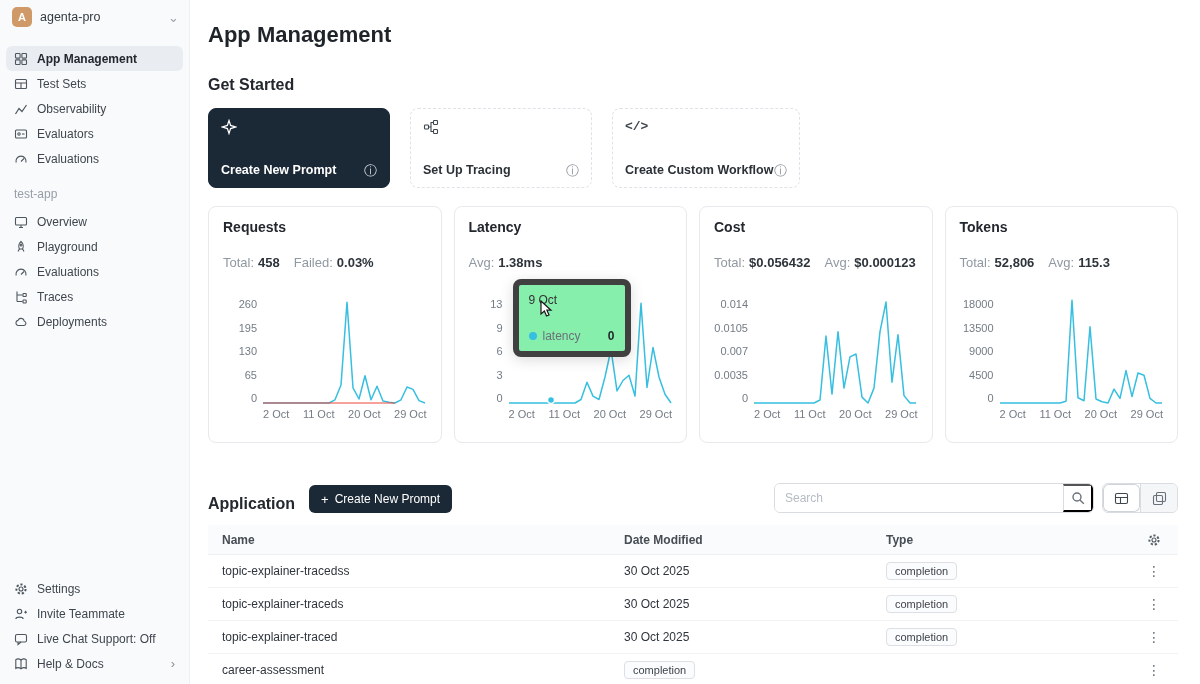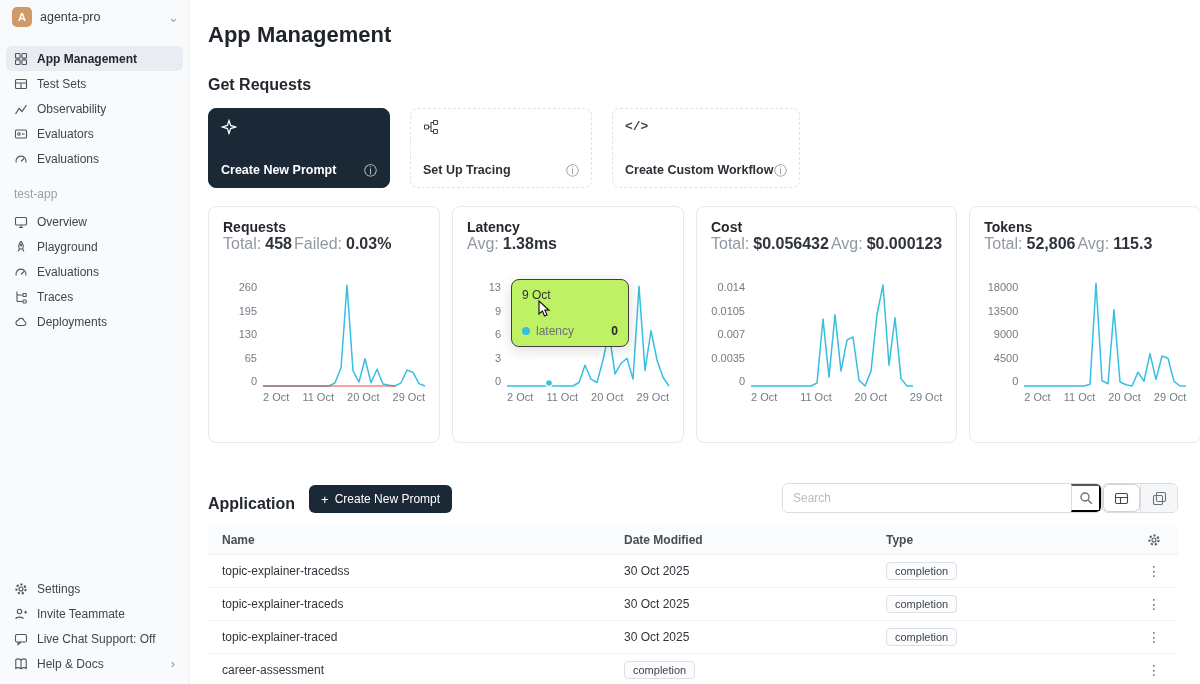--- a/index.html
+++ b/index.html
@@ -36,40 +36,40 @@
 .gs-bottom{display:flex;align-items:center;justify-content:space-between}
 .gs-label{font-size:12.5px;font-weight:600;color:#2b3137}
 .gs-card.dark .gs-label{color:#fff}
 .gs-info{color:#8d949d;font-size:13px;line-height:1}
 .gs-card.dark .gs-info{color:#cfd6dd}
 .gs-code{font-family:"Liberation Mono","DejaVu Sans Mono",monospace;font-size:13px;color:#3f464e;font-weight:700}
 
 .metrics-row{display:flex;gap:12px;margin-top:18px}
 .metric-card{flex:1;border:1px solid #e7e9ec;border-radius:8px;padding:12px 14px;height:237px;position:relative;background:#fff}
 .metric-title{font-size:14px;font-weight:600;color:#23282e}
-.metric-stats{display:flex;gap:2px;margin-top:0;font-size:16px}
+.metric-stats{display:flex;gap:14px;margin-top:20px;font-size:13px}
 .stat-label{color:#9098a1}
 .stat-value{color:#2e343b;font-weight:600;margin-left:4px}
 .chart-area{display:flex;margin-top:28px;gap:6px}
 .yticks{display:flex;flex-direction:column;justify-content:space-between;align-items:flex-end;width:34px;height:106px;font-size:11px;color:#737b84}
 .chartsvg{width:162px;height:106px;overflow:visible}
 .xticks{display:flex;justify-content:space-between;margin-left:40px;font-size:11px;color:#737b84;margin-top:4px}
 
-.chart-tooltip{position:absolute;left:58px;top:72px;width:118px;background:#bef264;border-radius:8px;box-shadow:0 3px 14px rgba(0,0,0,.14);border:1px solid #404040;padding:8px 10px;z-index:3}
+.chart-tooltip{position:absolute;left:58px;top:72px;width:118px;background:#86efac;border-radius:8px;box-shadow:0 3px 14px rgba(0,0,0,.14);border:6px solid #404040;padding:8px 10px;z-index:3}
 .tt-date{font-size:12px;color:#333}
 .tt-row{display:flex;align-items:center;gap:6px;margin-top:22px;font-size:12px}
 .tt-dot{width:8px;height:8px;border-radius:50%;background:#36bfe0}
 .tt-series{color:#6a7178}
 .tt-value{margin-left:auto;color:#23282e;font-weight:600}
 .cursor-icon{position:absolute;left:84px;top:93px;z-index:4}
 
 .app-row{display:flex;align-items:flex-end;margin-top:40px}
 .create-btn{display:flex;align-items:center;gap:6px;background:#1b2836;color:#fff;border:none;border-radius:6px;height:28px;padding:0 12px;font-size:12px;margin-left:14px;cursor:pointer;font-family:inherit}
 .create-btn .plus{font-size:13px;line-height:1}
-.app-row-right{margin-left:auto;display:flex;align-items:center;}
+.app-row-right{margin-left:auto;display:flex;align-items:center;gap:8px}
 .searchbox{display:flex;width:320px;height:30px;border:1px solid #d9dde1;border-radius:6px;overflow:hidden;background:#fff}
 .searchbox input{flex:1;border:none;outline:none;padding:0 10px;font-size:12px;color:#333;font-family:inherit}
 .searchbox input::placeholder{color:#b6bcc3}
 .search-btn{width:30px;border-left:1px solid #d9dde1;background:#fff;display:flex;align-items:center;justify-content:center;cursor:pointer}
 .view-toggle{display:flex;border:1px solid #d9dde1;border-radius:6px;overflow:hidden;height:30px;background:#fff}
 .vt-btn{width:37px;display:flex;align-items:center;justify-content:center;background:#fff;cursor:pointer}
 .vt-btn.active{box-shadow:inset 0 0 0 1px #cfd4d9;border-radius:6px}
 .vt-btn.inactive{background:#f4f6f8;border-left:1px solid #d9dde1}
 
 .table{margin-top:12px}
@@ -210,21 +210,21 @@
         <span class="chev-right">›</span>
       </div>
     </div>
   </aside>
 
   <div class="main-col">
 
     <main class="content">
       <h1 class="page-title">App Management</h1>
 
-      <h2 class="section-heading gs-heading">Get Requests</h2>
+      <h2 class="section-heading gs-heading">Get Started</h2>
 
       <div class="gs-row">
         <div class="gs-card dark">
           <svg width="16" height="16" viewBox="0 0 16 16" fill="none" stroke="#fff" stroke-width="1.2">
               <path d="M8 1.5 L9.6 6.4 L14.5 8 L9.6 9.6 L8 14.5 L6.4 9.6 L1.5 8 L6.4 6.4 Z"></path>
             </svg>
           <div class="gs-bottom">
             <span class="gs-label">Create New Prompt</span>
             <span class="gs-info">ⓘ</span>
           </div>

